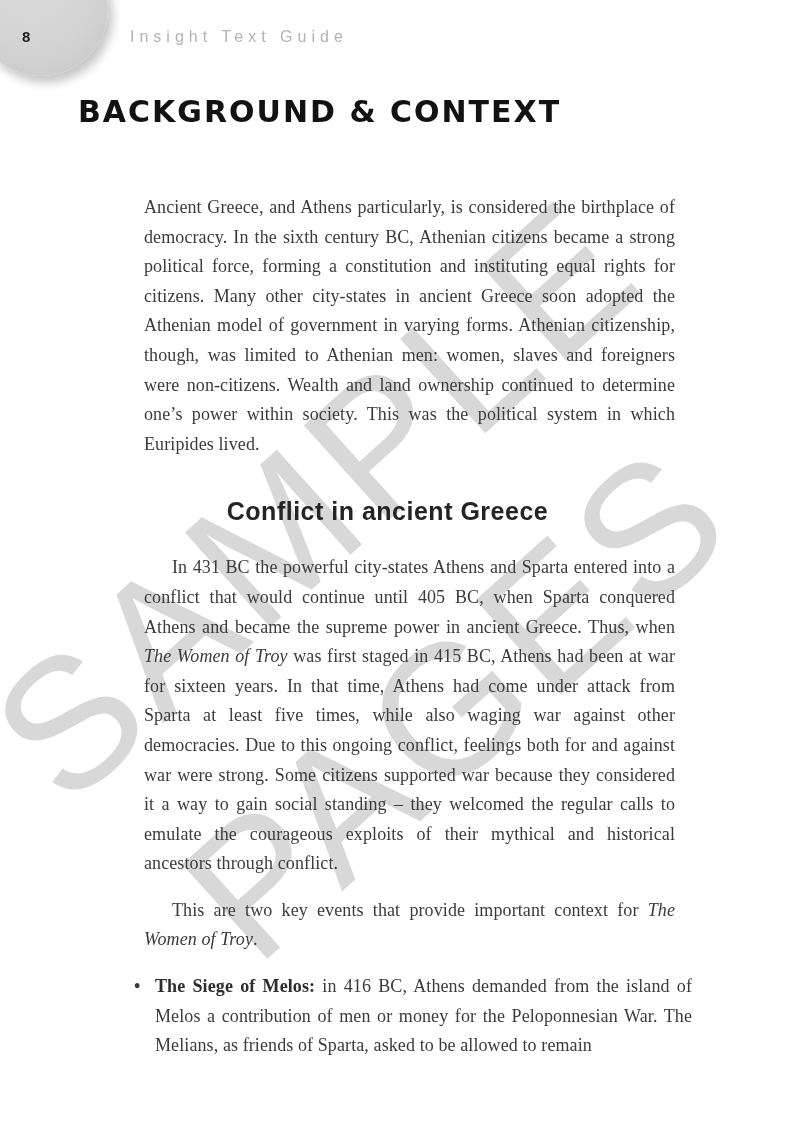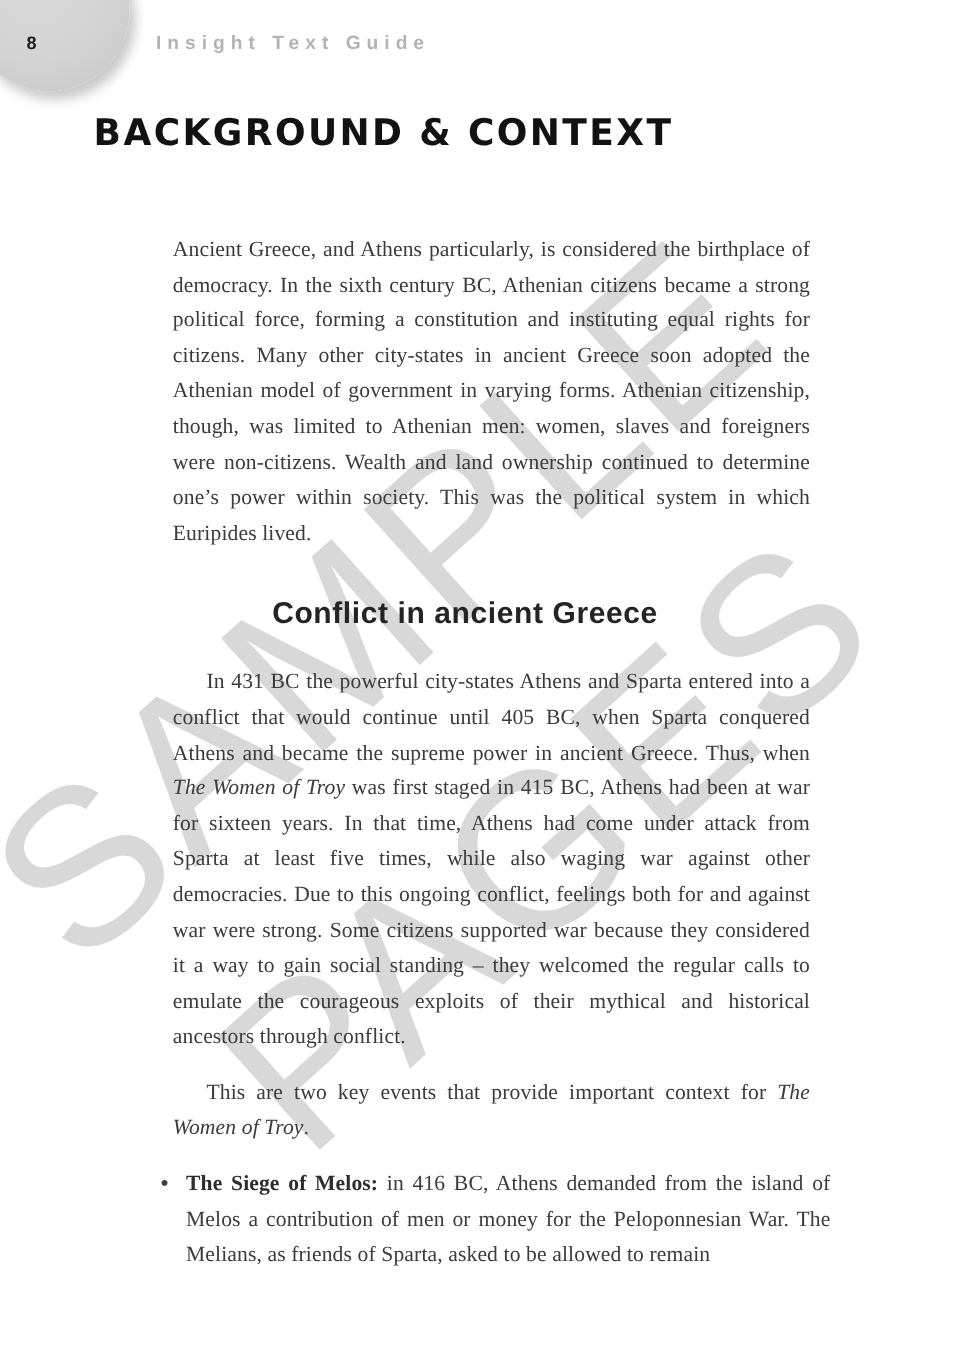--- a/index.html
+++ b/index.html
@@ -57,21 +57,21 @@
     font-size: 15px;
     font-weight: 700;
     color: #1d1d1d;
   }
   .series-title {
     position: absolute;
     left: 130px; top: 28px;
     z-index: 1;
     font-family: "Liberation Sans", sans-serif;
     font-size: 16px;
-    font-weight: 700;
+    font-weight: 400;
     letter-spacing: 5px;
     color: #b3b3b3;
   }
   .main-title {
     position: absolute;
     left: 78px; top: 74px;
     z-index: 1;
     font-family: "DejaVu Sans", "Liberation Sans", sans-serif;
     font-size: 30px;
     font-weight: 900;

